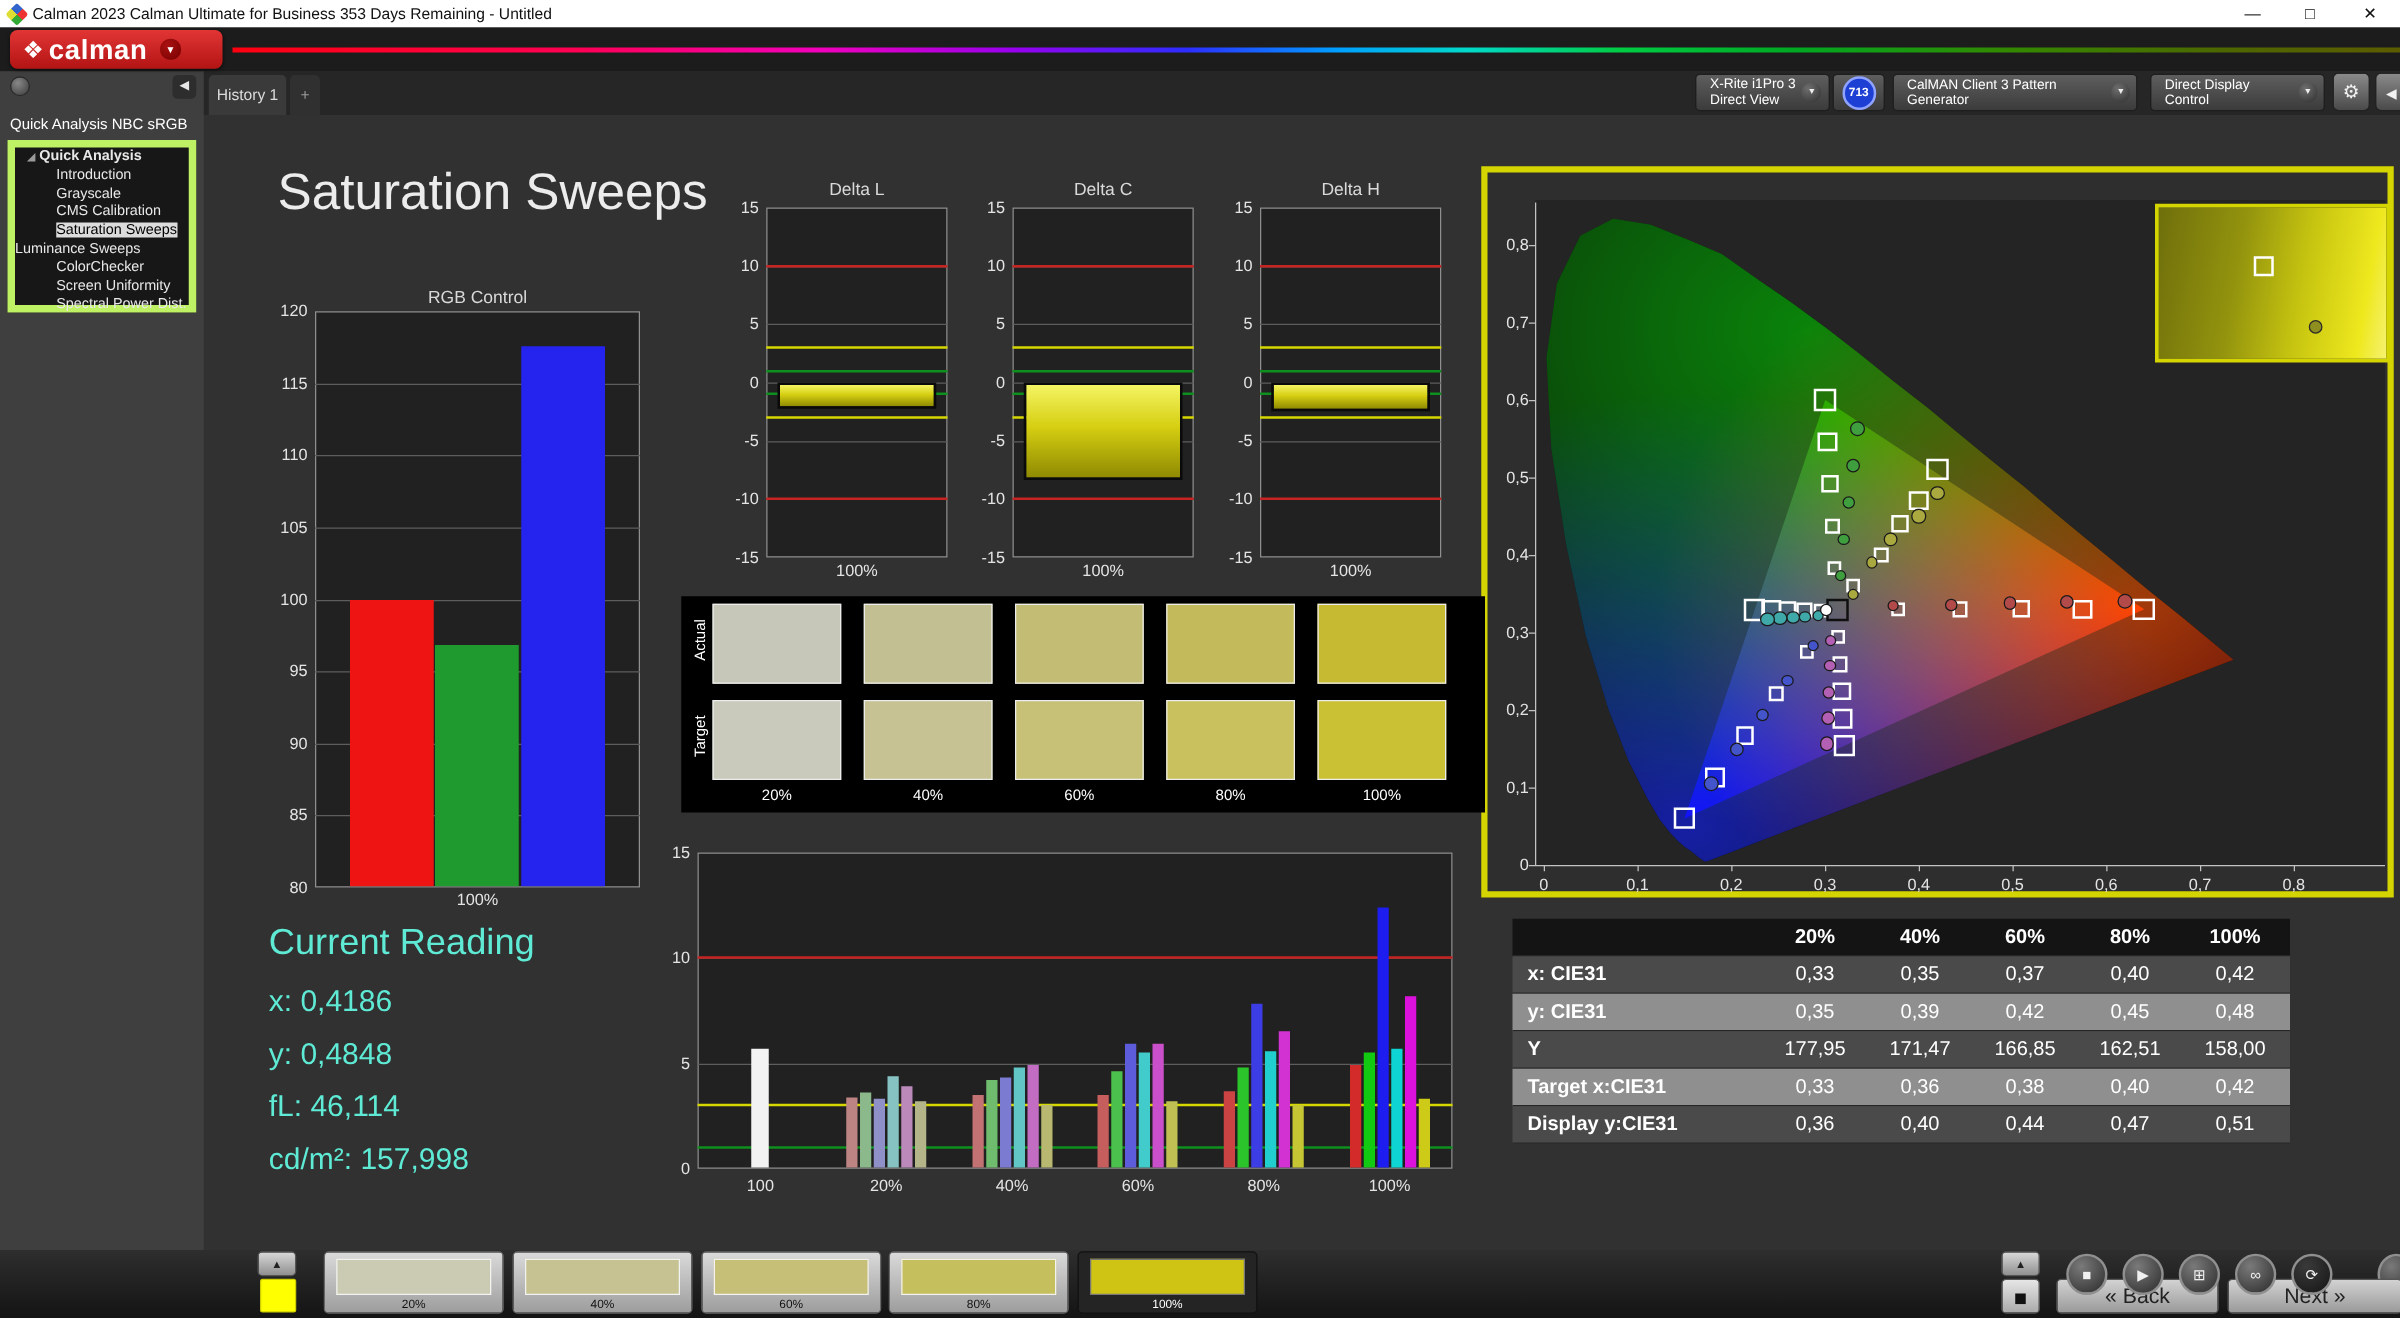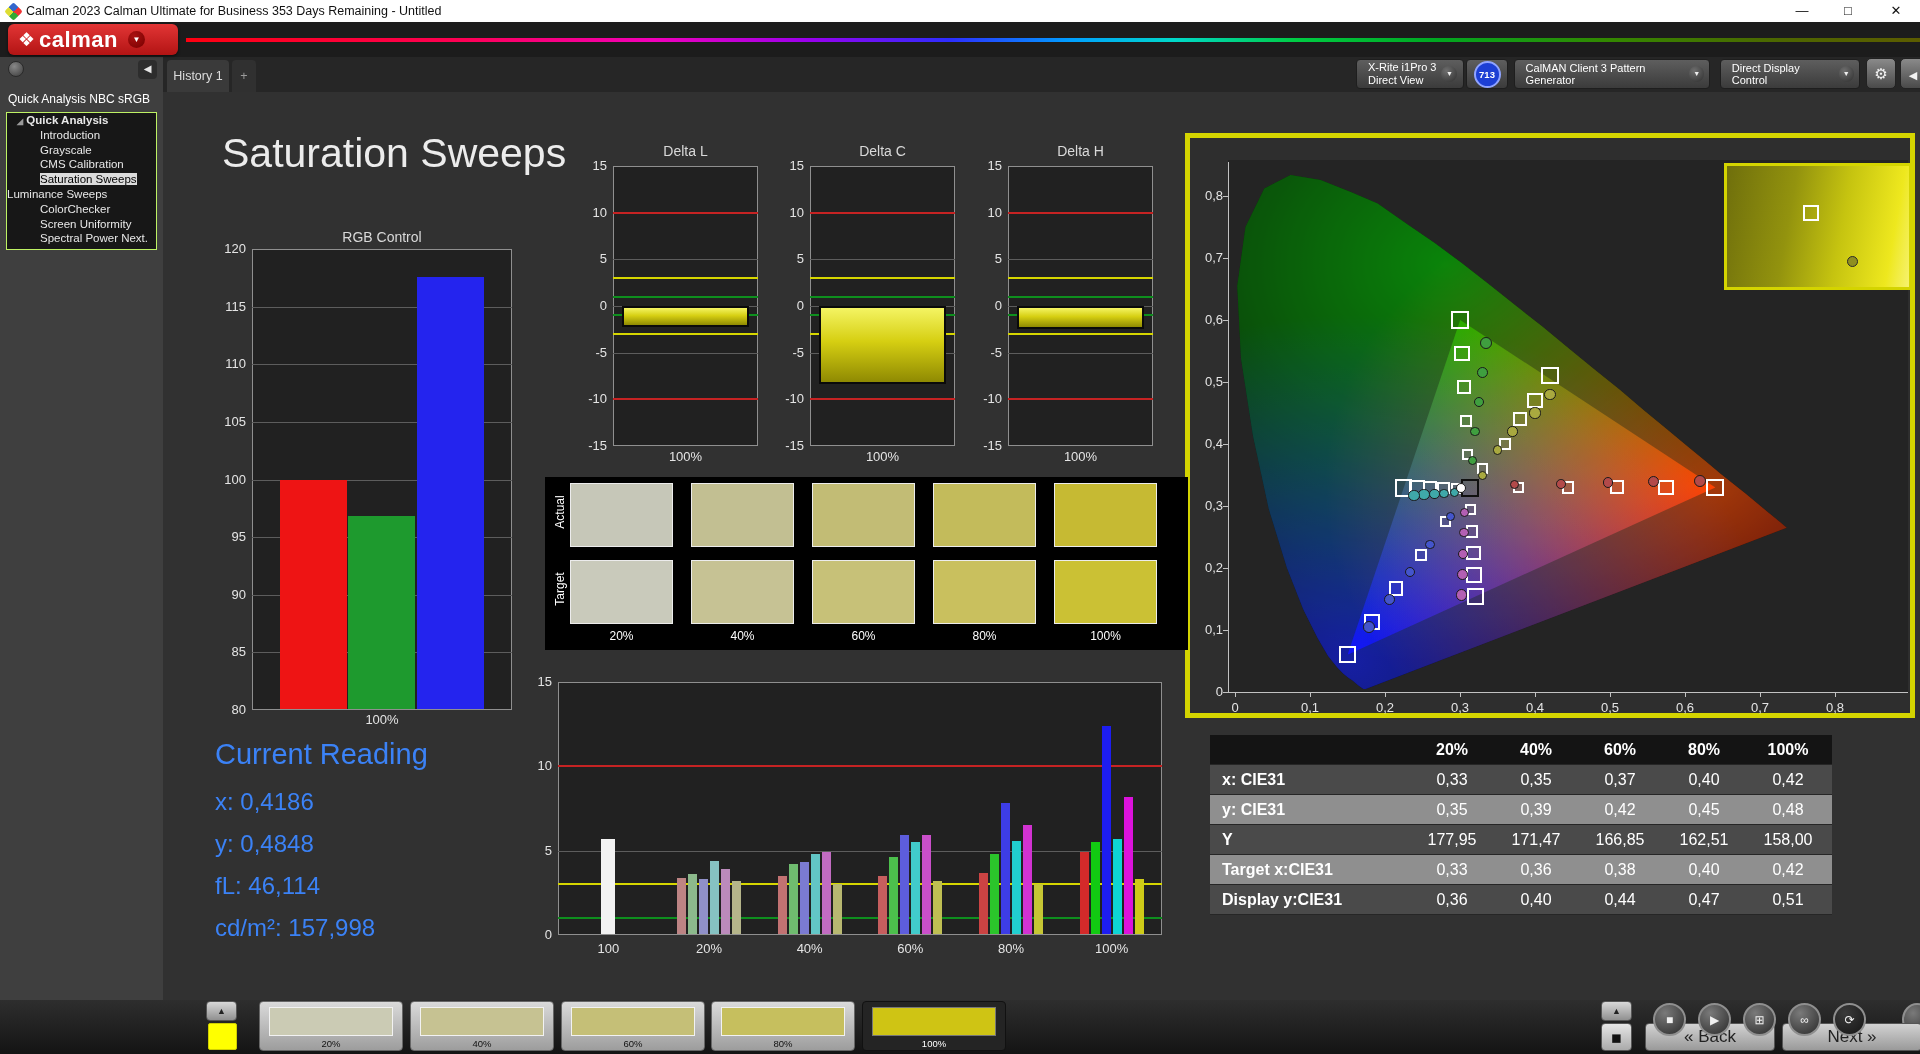--- a/index.html
+++ b/index.html
@@ -30,21 +30,21 @@
        border:1px solid #1e1e1e;color:#fff;font-size:11px;display:flex;align-items:center;overflow:hidden;}
   .stripe{width:5px;align-self:stretch;margin-right:6px;}
   .devchev{width:16px;height:16px;border-radius:50%;background:radial-gradient(circle at 35% 30%,#6e6e6e,#2e2e2e);
        color:#eee;font-size:7px;text-align:center;line-height:16px;margin:0 5px;}
   .roundbtn{position:absolute;top:58px;width:30px;height:31px;border-radius:5px;background:linear-gradient(180deg,#8a8a8a,#4a4a4a);
        border:1px solid #222;color:#f2f2f2;text-align:center;line-height:30px;font-size:15px;}
   .badge{width:27px;height:27px;border-radius:50%;background:#1d3fd4;border:2px solid #8fa3ff;color:#fff;
        font-size:9.5px;font-weight:bold;display:flex;align-items:center;justify-content:center;}
   
   .sidebar{position:absolute;left:0;top:57px;width:163px;height:943px;background:#3f3f3f;}
-  .tree{position:absolute;left:6px;top:112px;width:151px;height:138px;background:#171717;border:1px solid #bef264;
+  .tree{position:absolute;left:6px;top:112px;width:151px;height:138px;background:#171717;border:6px solid #bef264;
         color:#e8e8e8;font-size:11.5px;}
   .tree-row{height:14.8px;line-height:14.8px;white-space:nowrap;}
   .tree-sel{background:#dcdcdc;color:#000;}
   
   .chart-title{position:absolute;color:#d9d9d9;font-size:14px;text-align:center;}
   .plot{position:absolute;background:#212121;border:1px solid #8f8f8f;}
   .gridline{position:absolute;height:1px;background:#5d5d5d;z-index:2;}
   .tick{position:absolute;color:#e4e4e4;font-size:13px;text-align:right;z-index:3;}
   .xtick{position:absolute;color:#e4e4e4;font-size:13px;text-align:center;z-index:3;}
   .limit{position:absolute;height:2px;z-index:3;}
@@ -81,21 +81,21 @@
   .swbtn .chip{position:absolute;left:9px;top:5px;right:9px;height:29px;border:1px solid #f2f2f2;}
   .swbtn .lab{position:absolute;left:0;right:0;bottom:1px;text-align:center;font-size:9.5px;color:#111;}
   .swbtn.sel{background:#242424;border-color:#111;}
   .swbtn.sel .lab{color:#fff;}
   .swbtn.sel .chip{border-color:#777;}
   .circbtn{position:absolute;top:1003px;width:33px;height:33px;border-radius:50%;
      background:radial-gradient(circle at 35% 28%,#7a7a7a,#2b2b2b);border:2px solid #8f8f8f;color:#f0f0f0;
      text-align:center;line-height:30px;font-size:12px;}
   .navbtn{position:absolute;top:1023px;height:28px;border-radius:4px;background:linear-gradient(180deg,#d2d2d2,#9a9a9a);
      border:1px solid #555;color:#222;font-size:17px;display:flex;align-items:center;justify-content:center;}
-  .reading{position:absolute;color:#3b82f6;}
+  .reading{position:absolute;color:#5eead4;}
 </style>
 </head>
 <body>
 
 <div id="screen">
 
   <div class="titlebar">
     <div class="app-icon"></div>
     <span>Calman 2023 Calman Ultimate for Business 353 Days Remaining  - Untitled</span>
   </div>
@@ -155,21 +155,21 @@
   <div class="abs" style="left:8px;top:92px;color:#fff;font-size:12px;">Quick Analysis NBC sRGB</div>
   <div class="tree">
       <div class="tree-row" style="padding-left: 10px; font-weight: bold;"><span style="color:#9a9a9a;font-size:8px;">◢</span> <span>Quick Analysis</span></div>
       <div class="tree-row" style="padding-left: 33px;"><span>Introduction</span></div>
       <div class="tree-row" style="padding-left: 33px;"><span>Grayscale</span></div>
       <div class="tree-row" style="padding-left: 33px;"><span>CMS Calibration</span></div>
       <div class="tree-row" style="padding-left: 33px;"><span class="tree-sel">Saturation Sweeps</span></div>
       <div class="tree-row" style=""><span>Luminance Sweeps</span></div>
       <div class="tree-row" style="padding-left: 33px;"><span>ColorChecker</span></div>
       <div class="tree-row" style="padding-left: 33px;"><span>Screen Uniformity</span></div>
-      <div class="tree-row" style="padding-left: 33px;"><span>Spectral Power Next.</span></div>
+      <div class="tree-row" style="padding-left: 33px;"><span>Spectral Power Dist.</span></div>
     </div>
 
   <div class="abs" style="left:222px;top:130px;font-size:41px;color:#ececec;z-index:2;">Saturation Sweeps</div>
 
   <div class="chart-title" style="left:252px;top:229px;width:260px;">RGB Control</div>
   <div class="plot" style="left:252px;top:249px;width:260px;height:461px;"></div>
   <div class="xtick" style="left:252px;top:712px;width:260px;">100%</div>
 
   <div class="chart-title" style="left:613px;top:143px;width:145px;">Delta L</div>
   <div class="plot" style="left:613px;top:166px;width:145px;height:280px;"></div>

